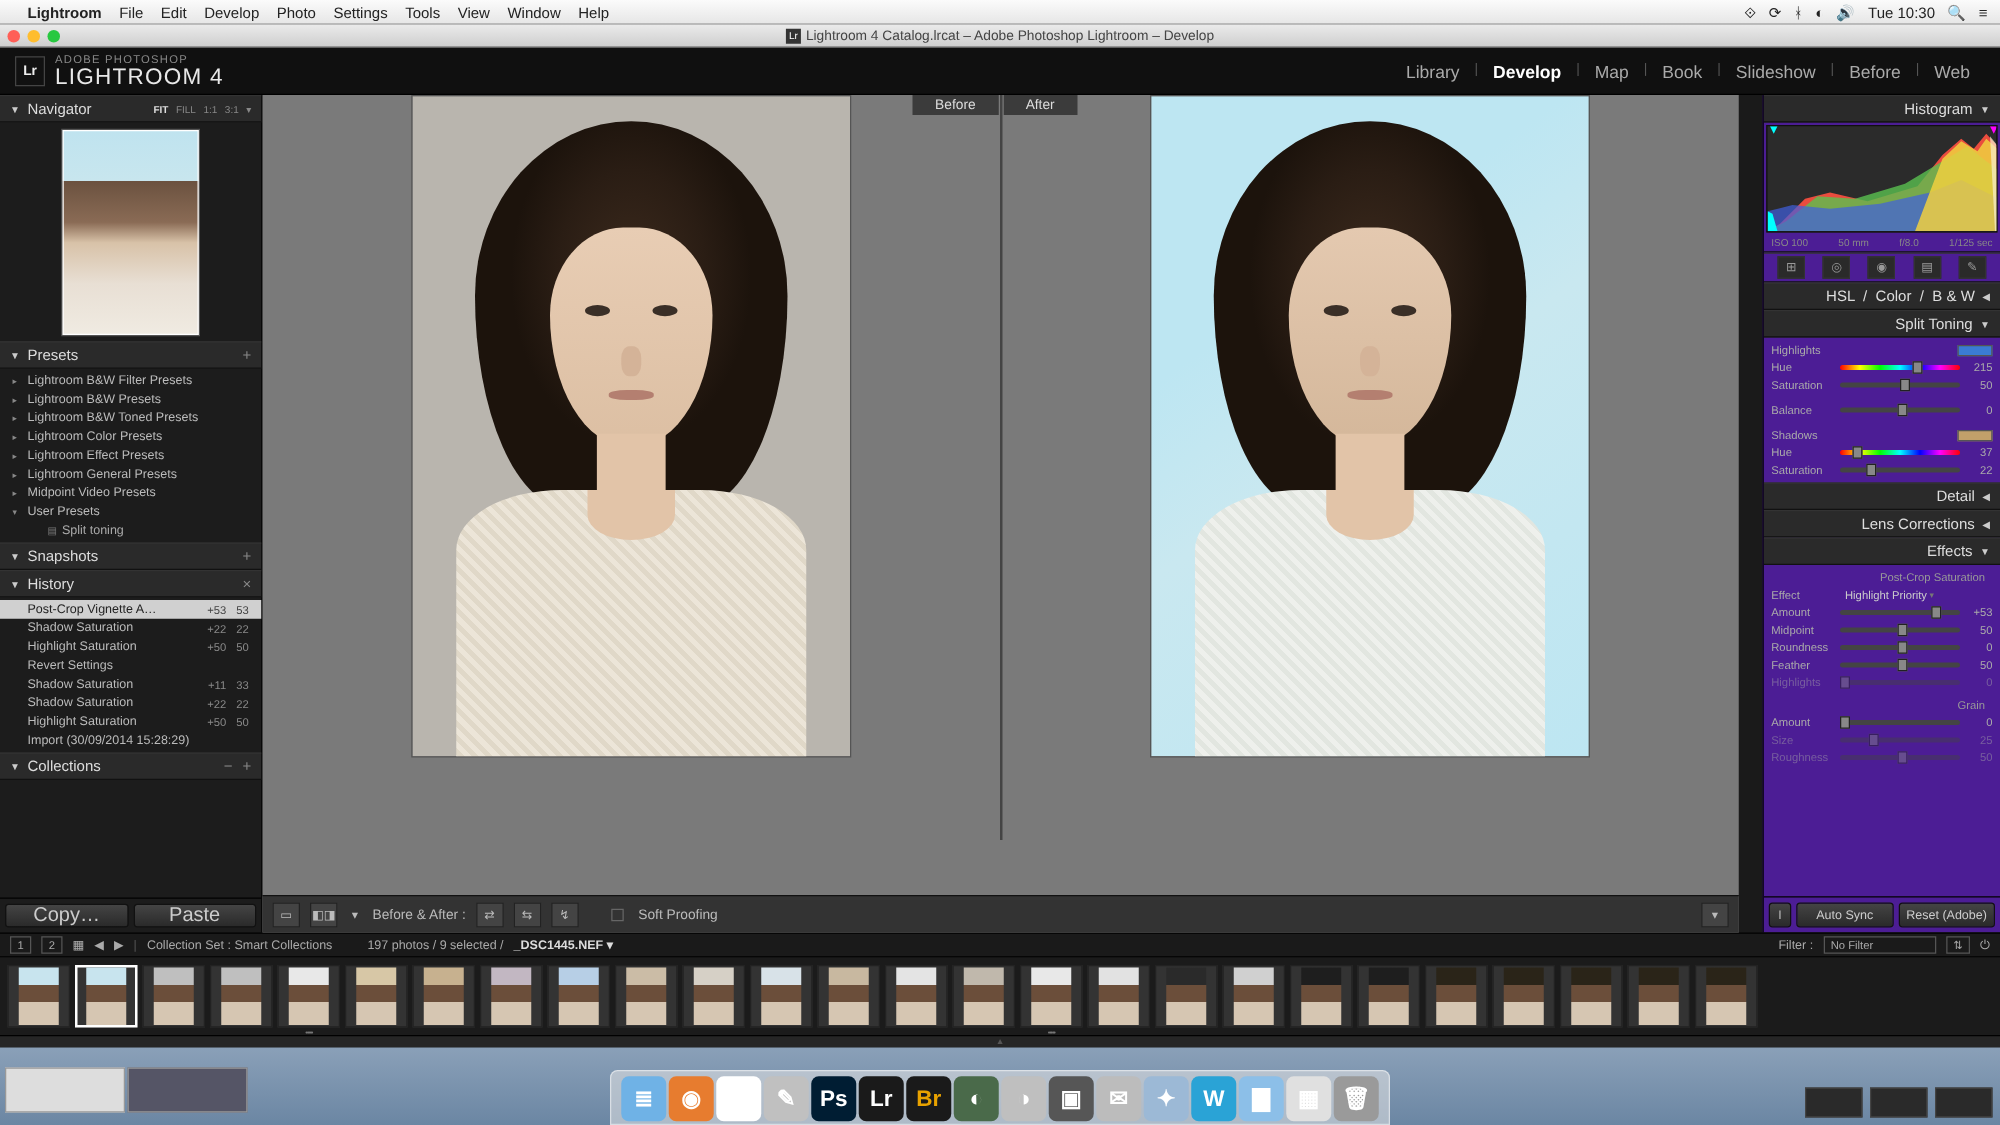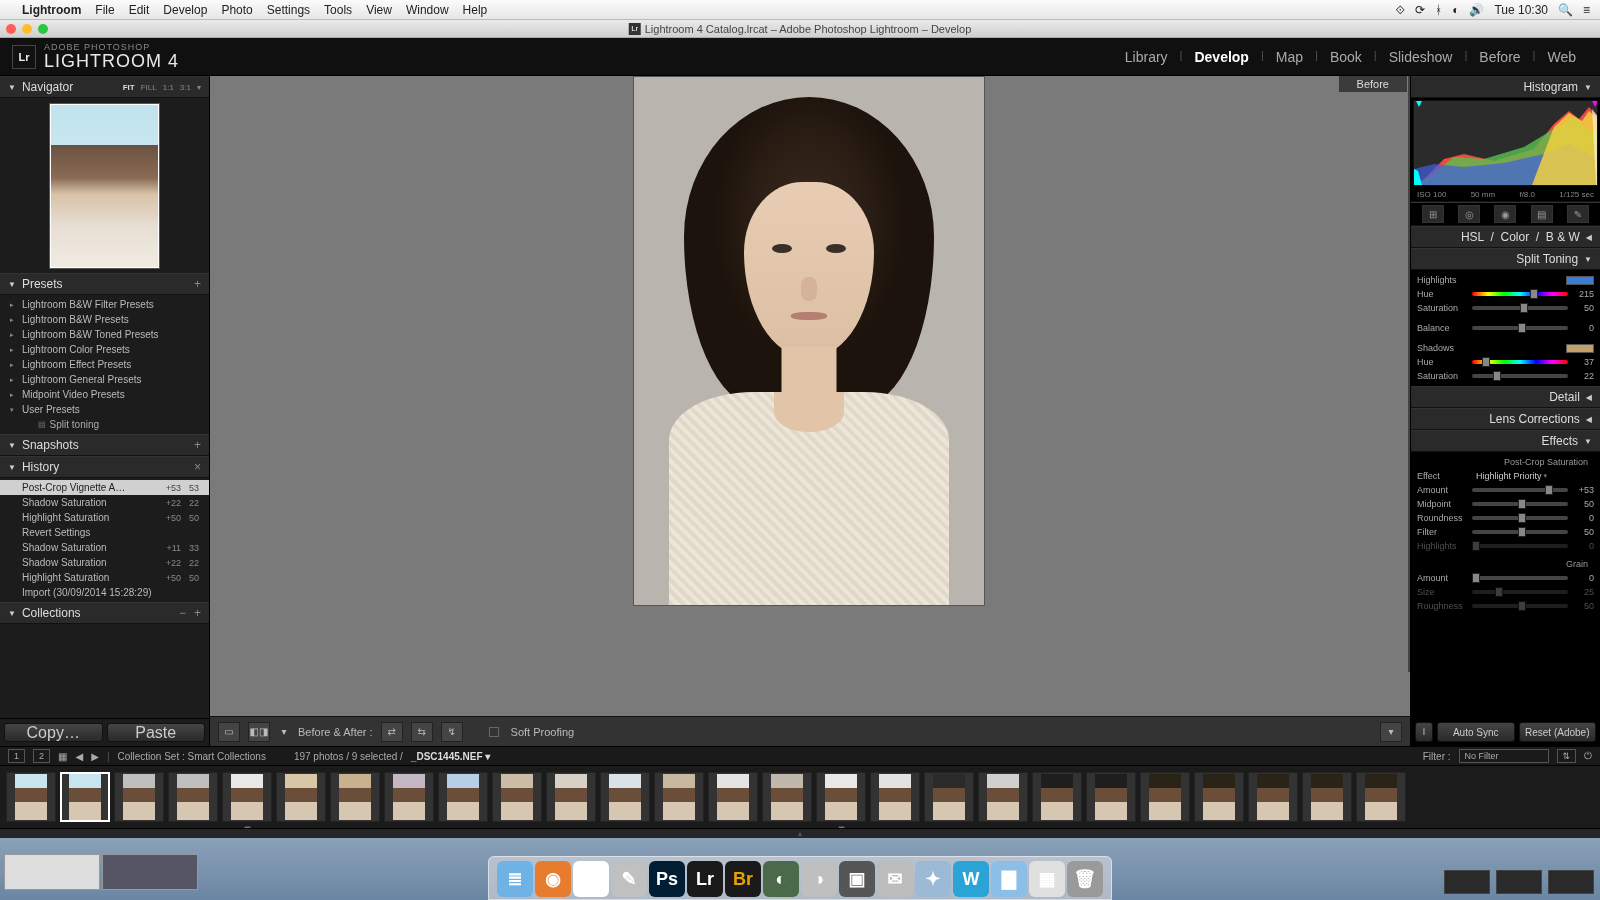--- a/index.html
+++ b/index.html
@@ -89,21 +89,21 @@
 .after-p .face { background:linear-gradient(#e4c9b0,#d4b79a); }
 .after-p .sweater { background:repeating-linear-gradient(45deg,#eef0ec 0 4px,#e2e6e0 4px 8px); }
 
 .toolbar { height:30px; background:#333; border-top:1px solid #111; display:flex; align-items:center; padding:0 8px; gap:8px; }
 .toolbar .tbtn { width:22px; height:20px; background:#444; border:1px solid #222; display:flex; align-items:center; justify-content:center; font-size:10px; color:#bbb; cursor:pointer; }
 .toolbar .tlabel { font-size:11px; color:#bbb; }
 .toolbar .chk { width:10px; height:10px; border:1px solid #666; display:inline-block; margin-right:4px; }
 .toolbar .spacer { flex:1; }
 
 
-.right-panel { width:190px; background:#000000; border-left:1px solid #000; display:flex; flex-direction:column; overflow:hidden; }
+.right-panel { width:190px; background:#4c1d95; border-left:1px solid #000; display:flex; flex-direction:column; overflow:hidden;margin-left:19px; }
 .right-panel .panel-head { justify-content:flex-end; }
 .right-panel .panel-head .title { text-align:right; }
 .right-panel .panel-head .tri { order:2; margin-left:6px; margin-right:0; }
 .histo { height:86px; background:#2b2b2b; position:relative; margin:2px; border:1px solid #111; overflow:hidden; }
 .histo-curve { position:absolute; bottom:0; }
 .histo-meta { display:flex; justify-content:space-between; padding:2px 6px; font-size:8px; color:#888; border-bottom:1px solid #111; }
 .tool-strip { height:24px; display:flex; align-items:center; justify-content:space-around; padding:2px 4px; border-bottom:1px solid #111; border-top:1px solid #333; }
 .tool-strip .tsb { width:22px; height:18px; border:1px solid #333; background:#2a2a2a; cursor:pointer; display:flex; align-items:center; justify-content:center; font-size:10px; color:#999; }
 
 .panel-body { padding:3px 6px; }
@@ -319,20 +319,34 @@
                 <div class="face">
                   <div class="nose"></div>
                   <div class="mouth"></div>
                 </div>
                 <div class="neck"></div>
                 <div class="sweater"></div>
               </div>
           </div>
         </div>
         <div class="divider"></div>
+        <div class="pane after">
+          <div class="label-tab">After</div>
+          <div class="photo after-p">
+            <div class="portrait">
+                <div class="hair"></div>
+                <div class="face">
+                  <div class="nose"></div>
+                  <div class="mouth"></div>
+                </div>
+                <div class="neck"></div>
+                <div class="sweater"></div>
+              </div>
+          </div>
+        </div>
       </div>
       <div class="toolbar">
         <div class="tbtn">▭</div>
         <div class="tbtn">◧◨</div>
         <div class="tbtn" style="width:12px;background:none;border:none">▾</div>
         <span class="tlabel">Before &amp; After :</span>
         <div class="tbtn">⇄</div>
         <div class="tbtn">⇆</div>
         <div class="tbtn">↯</div>
         <span style="width:10px"></span>
@@ -466,21 +480,21 @@
             <span class="val">50</span>
           </div>
         <div class="slider-row">
             <span class="lbl">Roundness</span>
             <span class="track">
               <span class="thumb" style="left:48%"></span>
             </span>
             <span class="val">0</span>
           </div>
         <div class="slider-row">
-            <span class="lbl">Filter</span>
+            <span class="lbl">Feather</span>
             <span class="track">
               <span class="thumb" style="left:48%"></span>
             </span>
             <span class="val">50</span>
           </div>
         <div class="slider-row dim">
             <span class="lbl">Highlights</span>
             <span class="track">
               <span class="thumb" style="left:0%"></span>
             </span>

